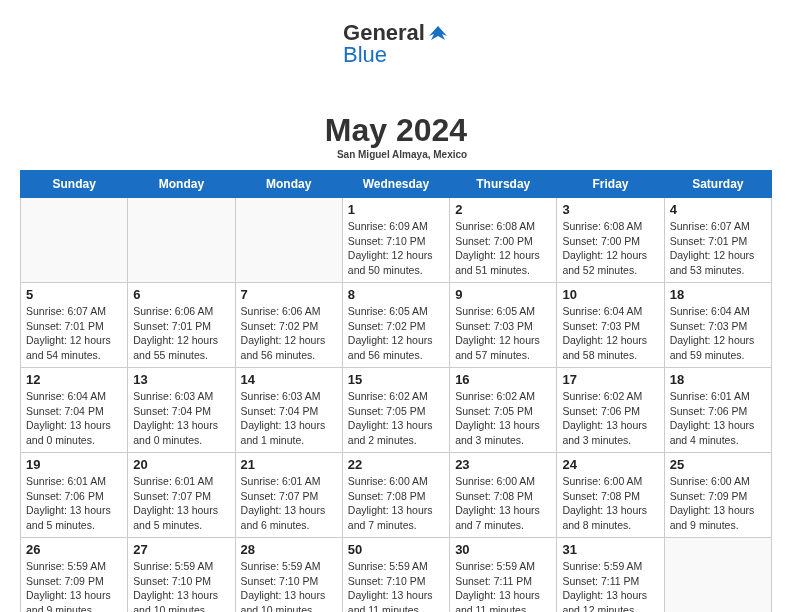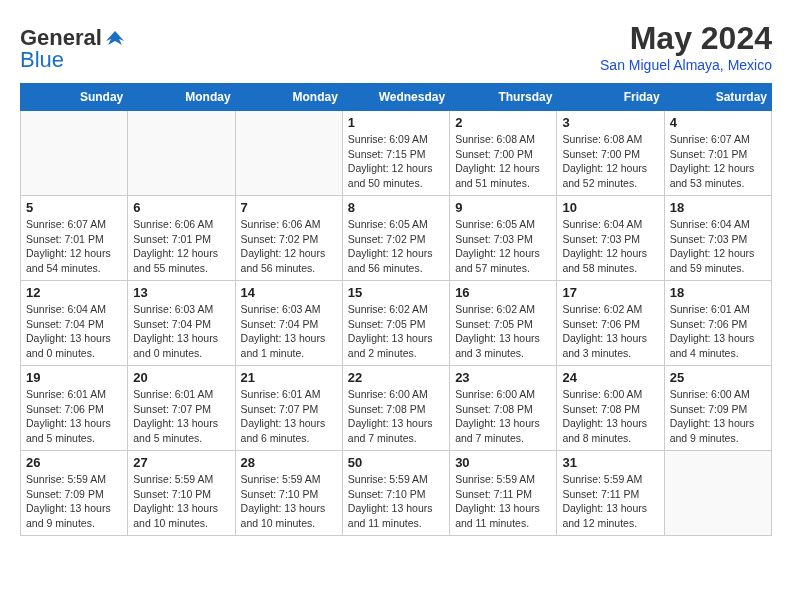--- a/index.html
+++ b/index.html
@@ -6,51 +6,53 @@
     body {
       font-family: Arial, sans-serif;
       background: #fff;
       width: 792px;
       min-height: 612px;
       padding: 20px;
     }
     .header {
       display: flex;
       justify-content: space-between;
-      align-items: flex-end;
+      align-items: center;
       margin-bottom: 10px;
+      flex-direction: column;
     }
     .logo {
       display: flex;
       flex-direction: column;
       align-items: flex-start;
     }
     .title-block {
       text-align: right;
+      margin-top: 44px;
     }
     .month-year {
       font-size: 32px;
       font-weight: bold;
       color: #333;
     }
     .location {
-      font-size: 14px;
-      color: #1d4ed8;
-      font-weight: 400;
+      font-size: 10px;
+      color: #404040;
+      font-weight: 700;
     }
     .calendar {
       width: 100%;
       border-collapse: collapse;
       font-size: 11px;
     }
     .calendar th {
       background-color: #1a6fc4;
       color: #fff;
       padding: 6px 4px;
-      text-align: right;
+      text-align: center;
       font-weight: bold;
       font-size: 12px;
       border: 1px solid #1a6fc4;
     }
     .calendar td {
       border: 1px solid #ccc;
       vertical-align: top;
       padding: 4px 5px;
       width: 107px;
       min-height: 80px;
@@ -106,21 +108,21 @@
       </tr>
   </thead>
   <tbody id="calendar-body">
   <tr class="week-row">
         <td class="empty"></td>
         <td class="empty"></td>
         <td class="empty"></td>
         <td>
           <div class="day-number">1</div>
           <div class="day-info" style="white-space: pre-line;">Sunrise: 6:09 AM
-Sunset: 7:15 PM
+Sunset: 7:10 PM
 Daylight: 12 hours
 and 50 minutes.</div>
         </td>
         <td>
           <div class="day-number">2</div>
           <div class="day-info" style="white-space: pre-line;">Sunrise: 6:08 AM
 Sunset: 7:00 PM
 Daylight: 12 hours
 and 51 minutes.</div>
         </td>

